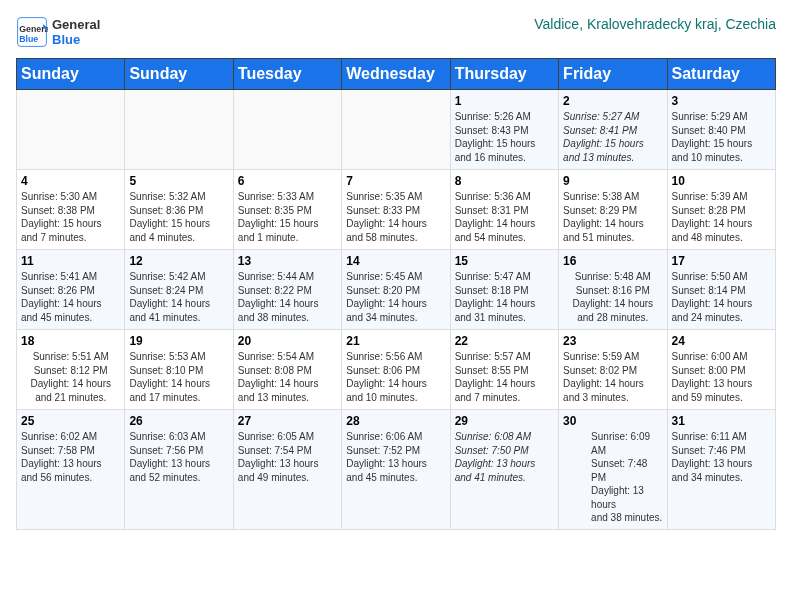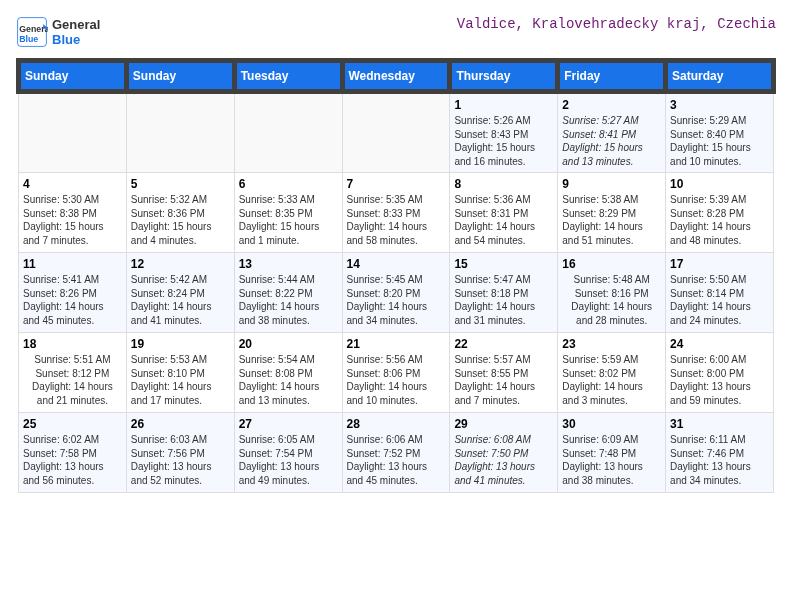--- a/index.html
+++ b/index.html
@@ -28,38 +28,37 @@
     .title-block {
       text-align: right;
     }
     .month-title {
       font-size: 36px;
       color: #333;
       font-weight: 300;
     }
     .location {
       font-size: 14px;
-      color: #701a75;
-      font-family: Liberation Mono, monospace;
+      color: #0f766e;
     }
     table {
       width: 100%;
       border-collapse: collapse;
       font-size: 10.5px;
     }
     thead tr {
       background-color: #1a73e8;
       color: #fff;
     }
     thead th {
       padding: 6px 4px;
       text-align: left;
       font-weight: bold;
-      font-size: 12px;
-      border: 5px solid #404040;
+      font-size: 16px;
+      border: 1px solid #404040;
     }
     tbody tr {
       border-bottom: 1px solid #ddd;
     }
     tbody tr:nth-child(odd) {
       background-color: #f5f8ff;
     }
     tbody tr:nth-child(even) {
       background-color: #fff;
     }
@@ -333,21 +332,21 @@
         </td>
         <td>
           <span class="day-num">29</span>
           <div class="day-info" style="white-space: pre-line; font-style: italic;">Sunrise: 6:08 AM
 Sunset: 7:50 PM
 Daylight: 13 hours
 and 41 minutes.</div>
         </td>
         <td>
           <span class="day-num">30</span>
-          <div class="day-info" style="white-space: pre-line;">Sunrise: 6:09 AM
+          <div class="day-info" style="white-space: pre-line; margin-left: 28px;">Sunrise: 6:09 AM
 Sunset: 7:48 PM
 Daylight: 13 hours
 and 38 minutes.</div>
         </td>
         <td>
           <span class="day-num">31</span>
           <div class="day-info" style="white-space: pre-line;">Sunrise: 6:11 AM
 Sunset: 7:46 PM
 Daylight: 13 hours
 and 34 minutes.</div>

